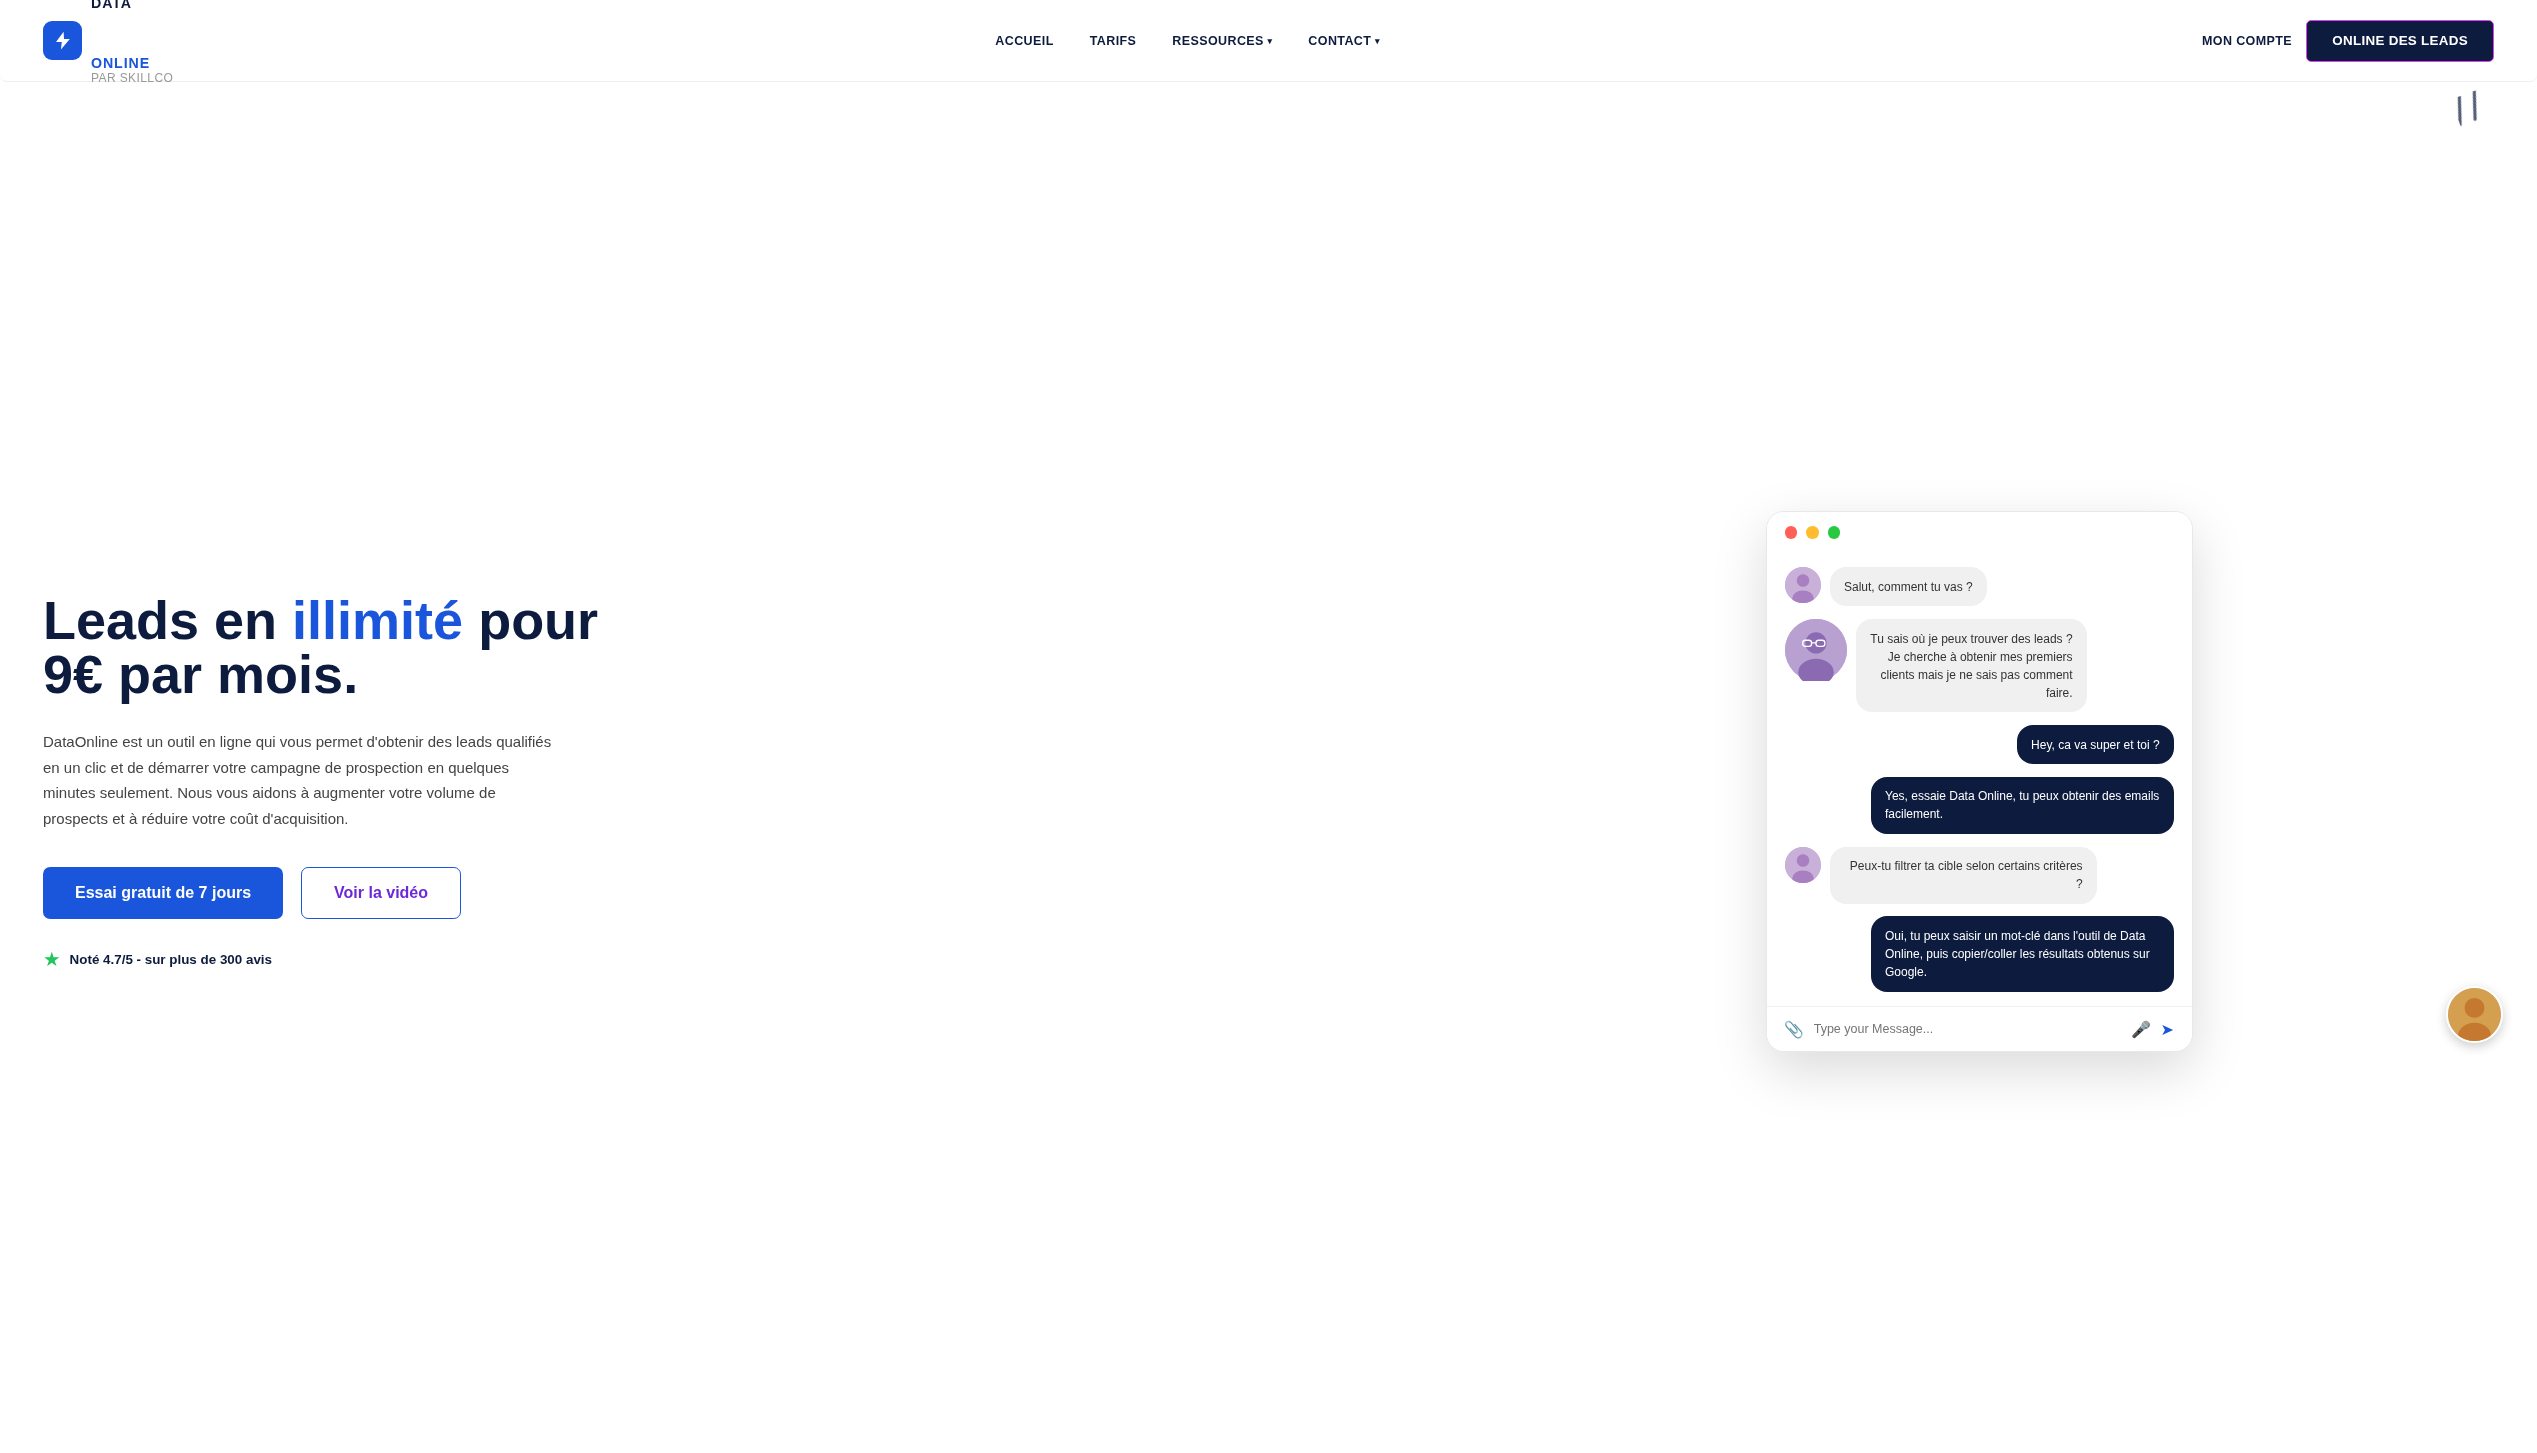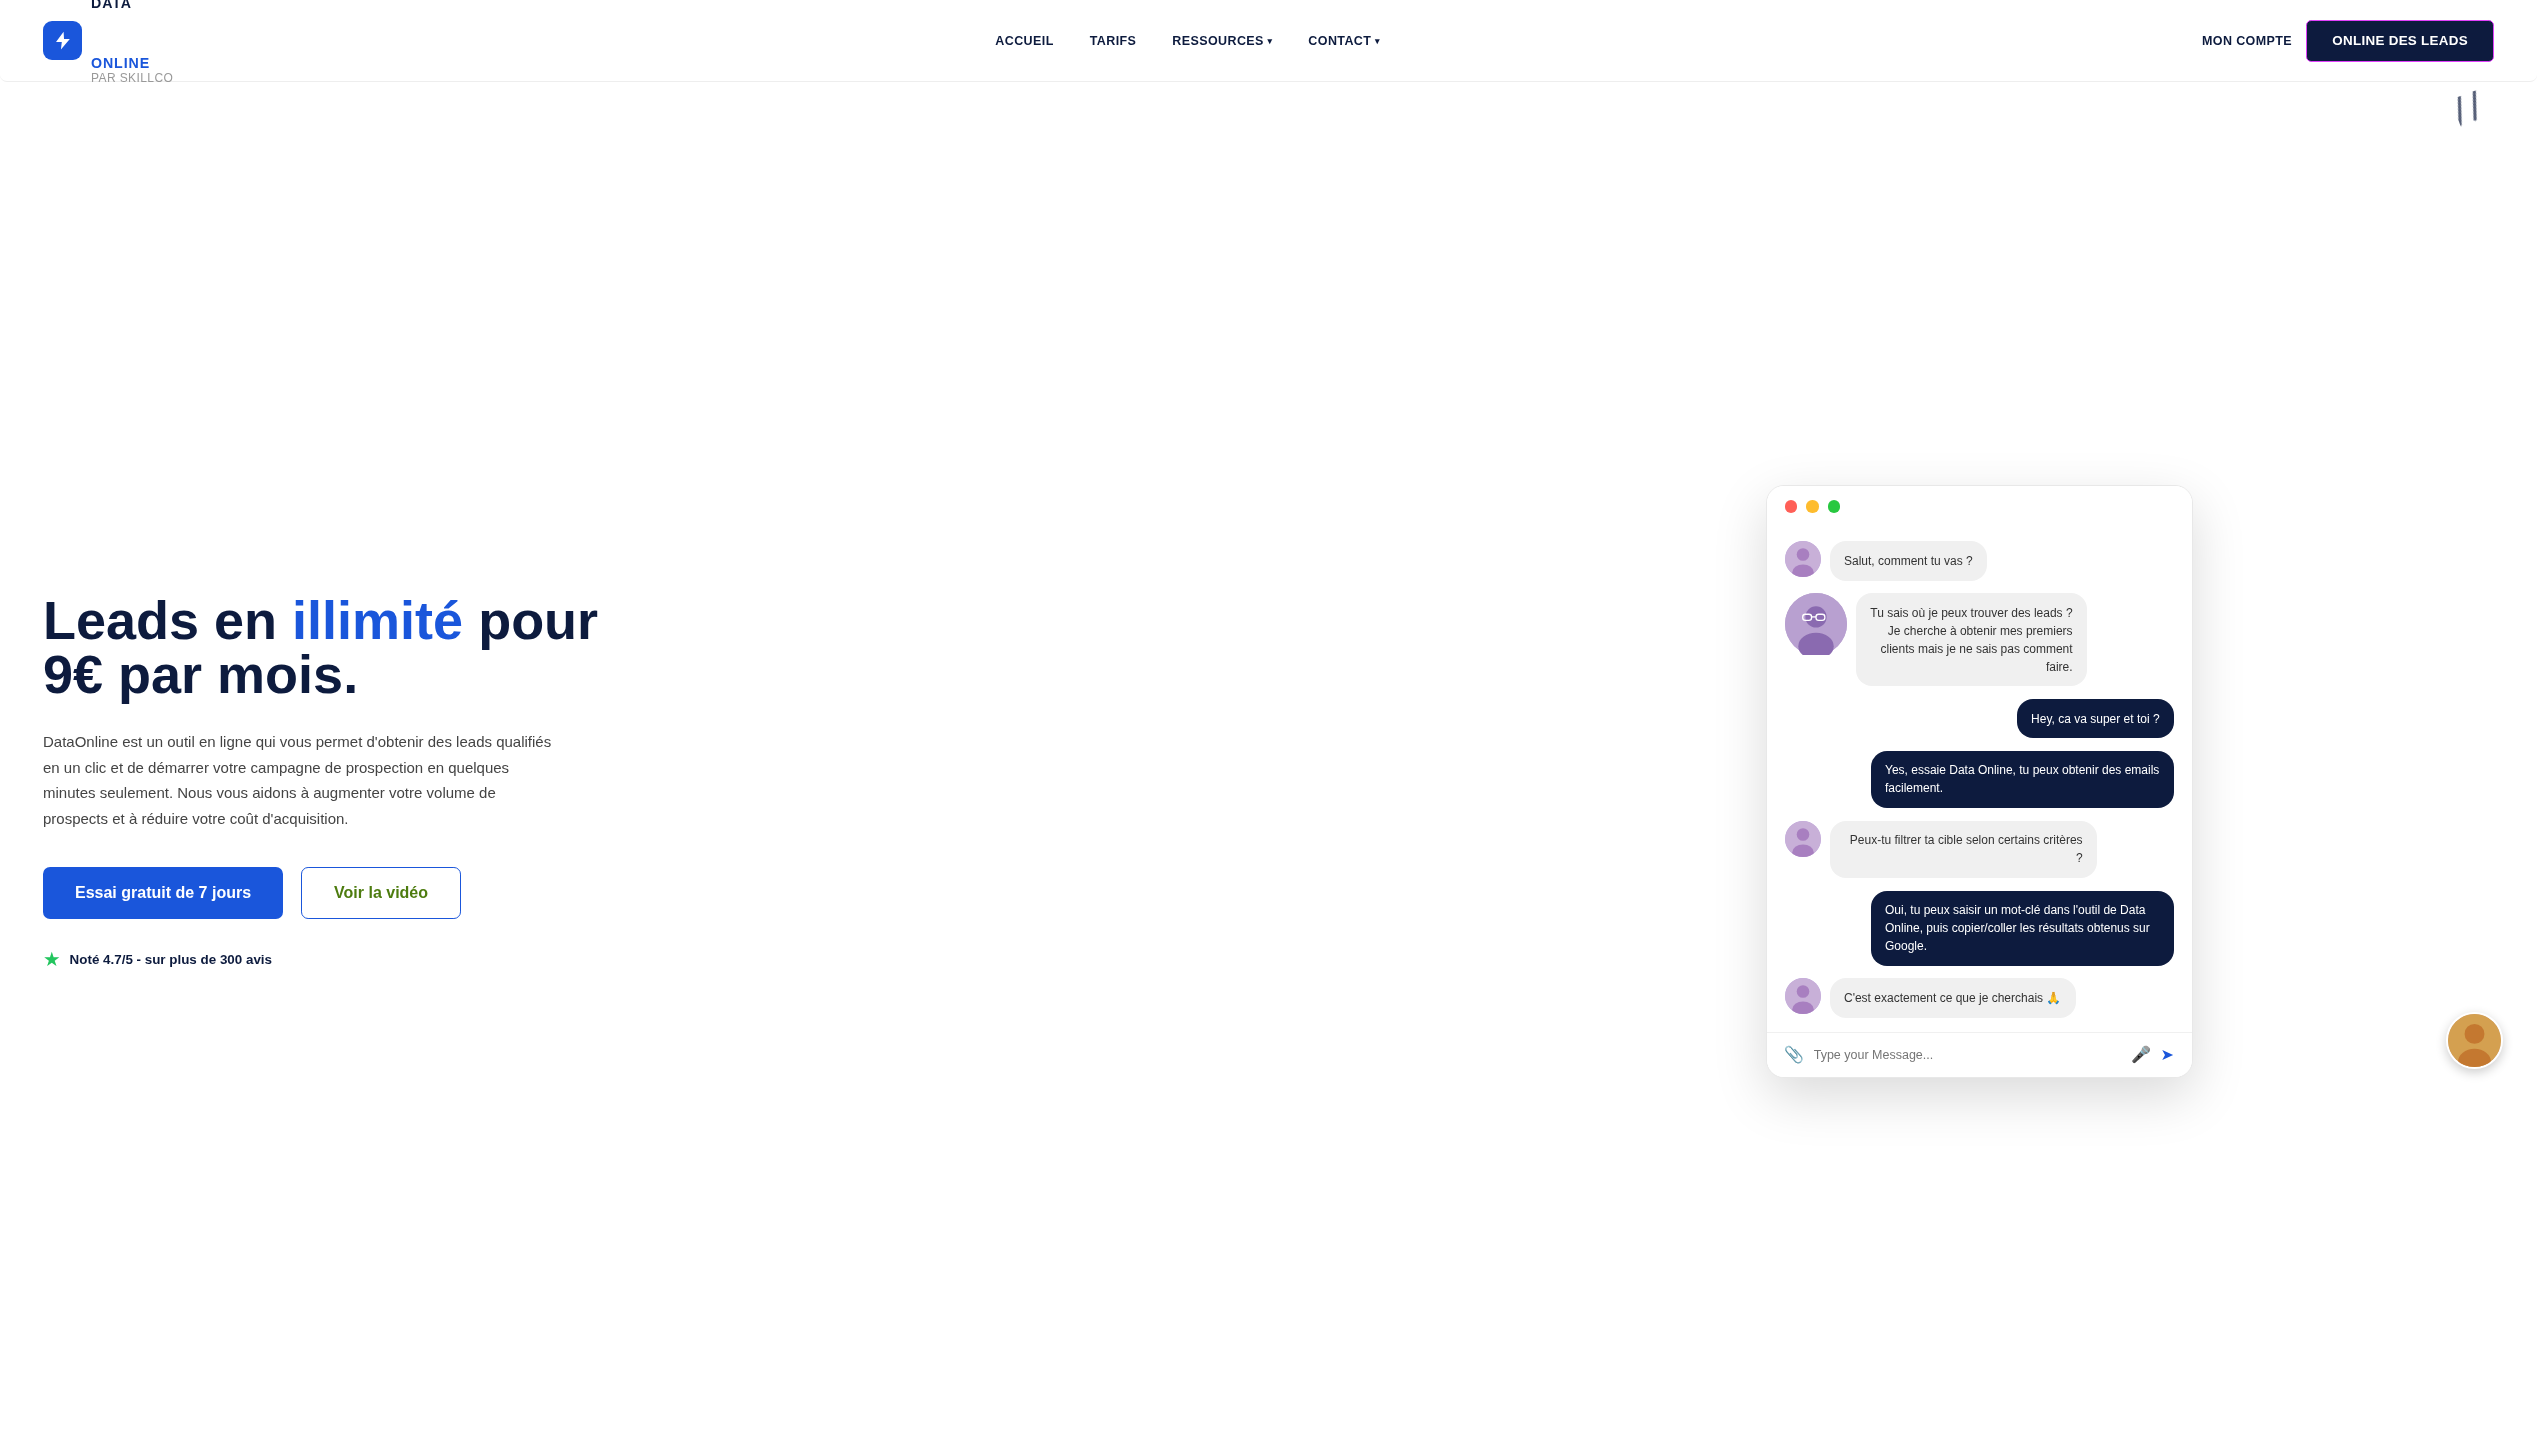--- a/index.html
+++ b/index.html
@@ -58,21 +58,21 @@
     .hero-desc {
       font-size: 15px; color: #444; line-height: 1.7; max-width: 516px; margin-bottom: 36px;
     }
 
     .hero-buttons { display: flex; gap: 18px; margin-bottom: 28.5px; }
     .btn-primary {
       background: #1a56db; color: #fff; font-size: 16px; font-weight: 700;
       padding: 16px 32px; border-radius: 7.1px; border: none; cursor: pointer;
     }
     .btn-secondary {
-      background: #fff; color: #4d7c0f; font-size: 16px; font-weight: 700;
+      background: #fff; color: #6d28d9; font-size: 16px; font-weight: 700;
       padding: 16px 32px; border-radius: 7.1px; border: 1.8px solid #1a56db; cursor: pointer;
     }
 
     .hero-rating { display: flex; align-items: center; gap: 9px; }
     .star-icon { color: #22c55e; font-size: 19.6px; }
     .rating-text { font-size: 13.4px; color: #0d1b3e; font-weight: 600; }
 
     
     .hero-right {
       flex: 0 0 42%; display: flex; justify-content: center; align-items: center;
@@ -268,30 +268,20 @@
               <ellipse cx="20" cy="35" rx="12" ry="9" fill="#a87fc0"></ellipse>
             </svg>
           </div>
           <div class="bubble received">Peux-tu filtrer ta cible selon certains critères ?</div>
         </div>
 
         <div class="msg-row right">
           <div class="bubble sent" style="max-width:303px;">Oui, tu peux saisir un mot-clé dans l'outil de Data Online, puis copier/coller les résultats obtenus sur Google.</div>
         </div>
 
-        <div class="msg-row">
-          <div class="avatar">
-            <svg viewBox="0 0 40 40" width="36" height="36">
-              <circle cx="20" cy="20" r="20" fill="#c8b0d8"></circle>
-              <circle cx="20" cy="15" r="7" fill="#a87fc0"></circle>
-              <ellipse cx="20" cy="35" rx="12" ry="9" fill="#a87fc0"></ellipse>
-            </svg>
-          </div>
-          <div class="bubble received">C'est exactement ce que je cherchais 🙏</div>
-        </div>
 
       </div>
 
       <div class="chat-input-row">
         <span class="chat-input-icon">📎</span>
         <input class="chat-input" type="text" placeholder="Type your Message..." style="">
         <span class="chat-input-mic">🎤</span>
         <span class="chat-input-send">➤</span>
       </div>
     </div>

